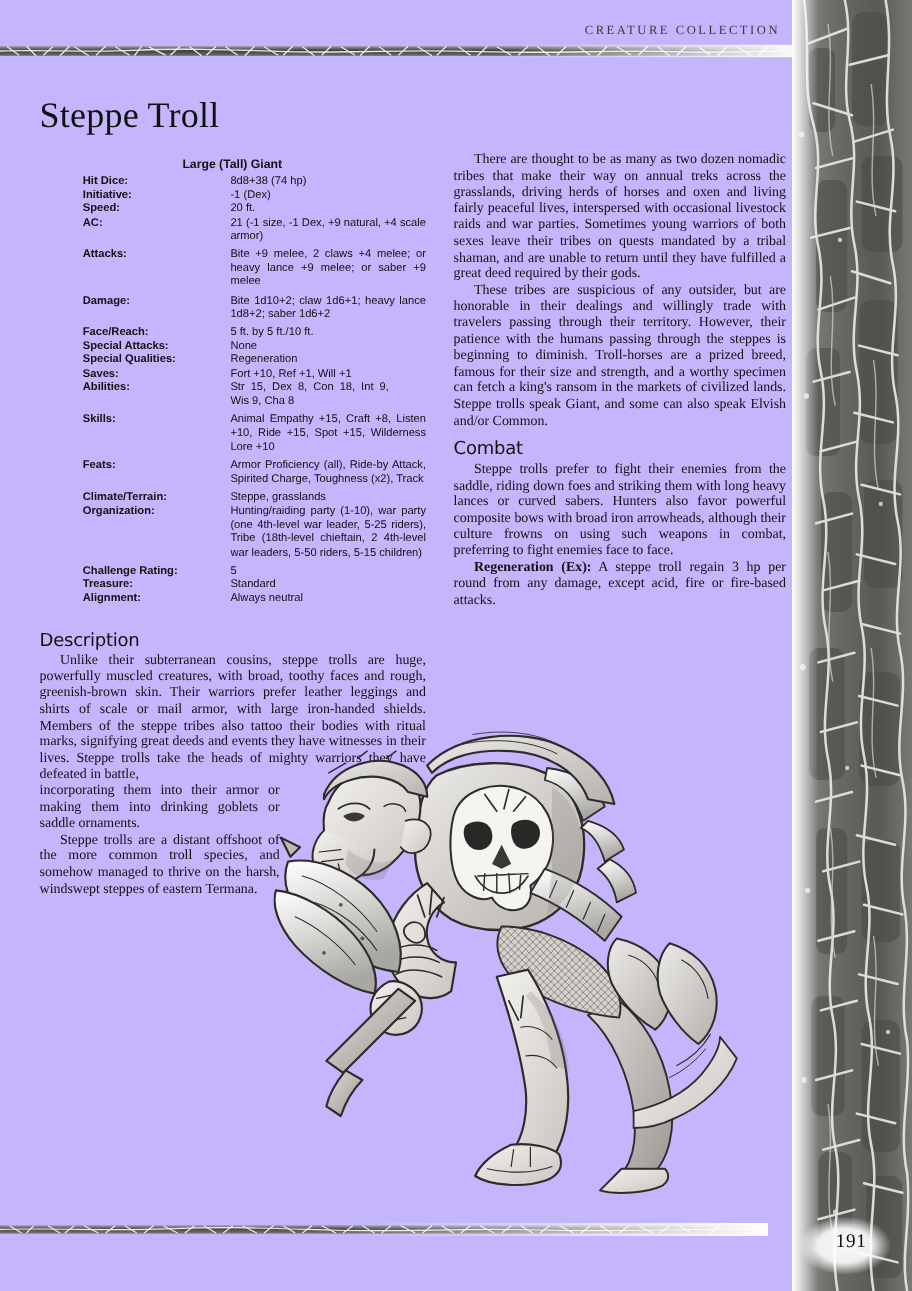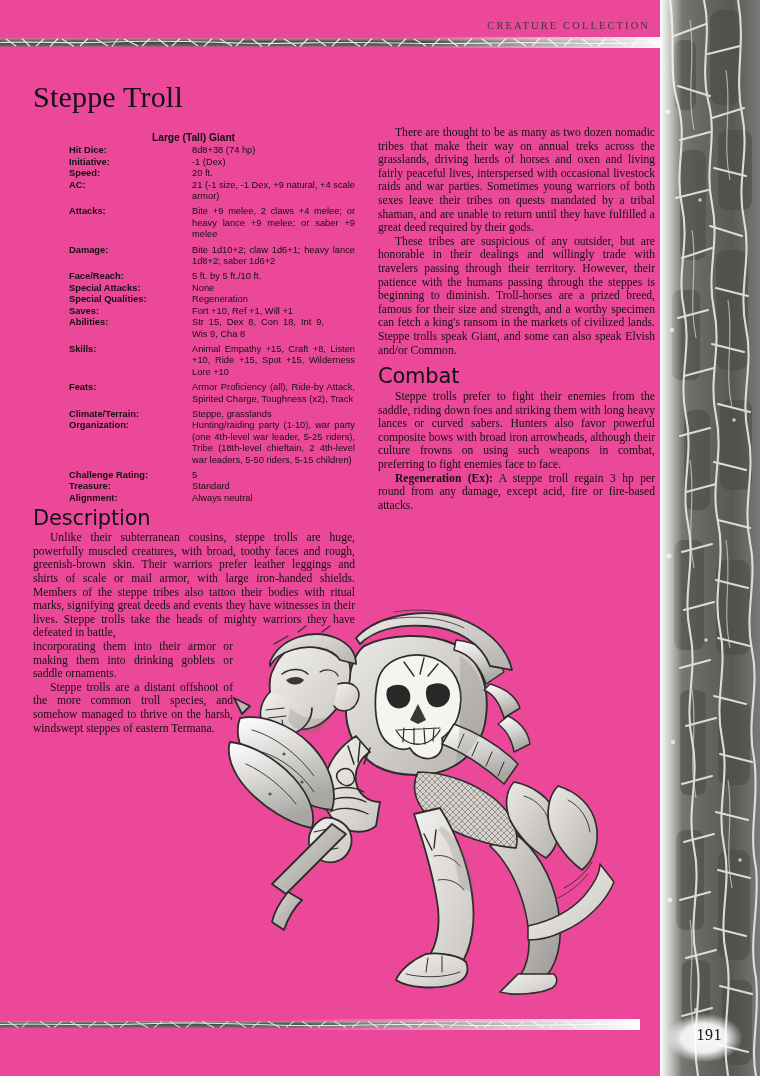--- a/index.html
+++ b/index.html
@@ -5,21 +5,21 @@
 <style>
   html,body{margin:0;padding:0;background:#fff;}
   body{
     width:760px;height:1076px;position:relative;overflow:hidden;
     font-family:"Liberation Serif", serif;
     color:#111;
     -webkit-font-smoothing:antialiased;
   }
 
   
-  #page{position:absolute;inset:0;background:#ec4899;}
+  #page{position:absolute;inset:0;background:#c4b5fd;}
 
   
   .edge-texture{
     position:absolute;top:0;right:0;width:100px;height:1076px;
     overflow:hidden;
   }
   .edge-texture svg{display:block;}
 
   
   .runhead{
@@ -53,21 +53,21 @@
   .col-left{position:absolute;left:33px;top:82px;width:322px;}
   .col-right{position:absolute;left:378px;top:126px;width:277px;}
 
   h1.title{
     font-family:"Liberation Serif", serif;
     font-weight:400;font-size:30px;line-height:1;
     margin:0 0 20px 0;letter-spacing:.2px;color:#111;
   }
   h2.section{
     font-family:"DejaVu Sans", sans-serif;
-    font-weight:400;font-size:21px;line-height:1;
+    font-weight:400;font-size:15px;line-height:1;
     margin:10px 0 2px 0;color:#111;letter-spacing:-.2px;
   }
 
   
   .statblock{
     font-family:"Liberation Sans", sans-serif;
     font-size:9.3px;line-height:11.4px;color:#111;
     width:322px;
   }
   .stat-type{
@@ -207,21 +207,21 @@
       <div class="stat-row">
         <div class="k">Treasure:</div>
         <div class="v nowrap">Standard</div>
       </div>
       <div class="stat-row">
         <div class="k">Alignment:</div>
         <div class="v nowrap">Always neutral</div>
       </div>
     </div>
 
-    <h2 class="section" style="margin-top:4px">Description</h2>
+    <h2 class="section" style="margin-top:22px">Description</h2>
 
     <div class="body desc-wide">
       <p class="first">Unlike their subterranean cousins, steppe trolls are huge, powerfully muscled creatures, with broad, toothy faces and rough, greenish-brown skin. Their warriors prefer leather leggings and shirts of scale or mail armor, with large iron-handed shields. Members  of  the steppe tribes also tattoo their bodies with ritual marks, signifying great deeds and events they have witnesses in their lives. Steppe trolls take the heads of mighty warriors they have defeated in battle,</p>
     </div>
     <div class="body desc-narrow">
       <p style="text-indent:0">incorporating them into their armor or making them into drinking goblets or saddle ornaments.</p>
       <p>Steppe trolls are a distant offshoot of the more common troll species, and somehow managed to thrive on the harsh, windswept steppes of eastern Termana.</p>
     </div>
   </div>
 

